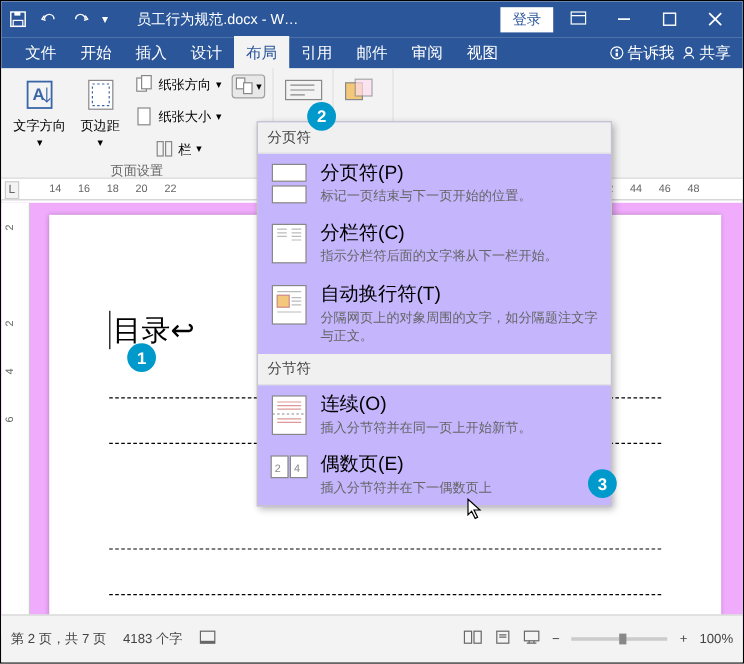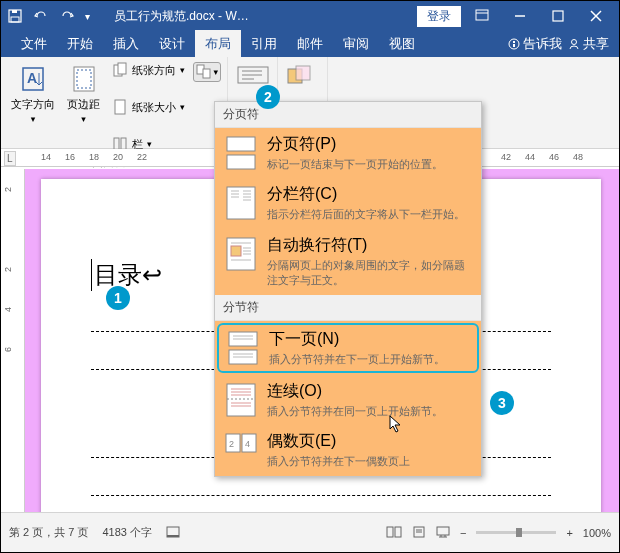--- a/index.html
+++ b/index.html
@@ -15,33 +15,33 @@
 .tab { padding: 5px 10px; cursor: pointer; }
 .tab.active { background: #f3f3f3; color: #2b579a; }
 .tab.file { margin-right: 0; }
 .ribbon-right { margin-left: auto; display: flex; align-items: flex-start; gap: 6px; padding-right: 10px; }
 .ribbon-body { height: 92px; background: #f3f3f3; border-bottom: 1px solid #d4d4d4; display: flex; position: relative; }
 .ribbon-group { padding: 4px 6px; border-right: 1px solid #e1e1e1; display: flex; flex-direction: column; }
 .rg-content { flex: 1; display: flex; gap: 4px; }
 .rg-label { font-size: 11px; color: #666; text-align: center; padding: 2px 0; }
 .big-btn { display: flex; flex-direction: column; align-items: center; gap: 2px; padding: 2px 4px; font-size: 11px; }
 .big-btn .icon-box { width: 32px; height: 32px; display: flex; align-items: center; justify-content: center; }
-.small-btns { display: flex; flex-direction: column; gap: 19px; font-size: 11px; }
+.small-btns { display: flex; flex-direction: column; gap: 9px; font-size: 11px; align-items: center; }
 .small-btn { display: flex; align-items: center; gap: 4px; padding: 1px 4px; white-space: nowrap; }
 .ruler { height: 18px; background: #fff; border-bottom: 1px solid #ccc; position: relative; font-size: 9px; color: #666; }
 .ruler-num { position: absolute; top: 3px; }
 .doc-area { position: absolute; top: 168px; left: 0; right: 0; bottom: 22px; background: #f0abfc; overflow: hidden; }
 .vruler { position: absolute; left: 0; top: 0; width: 24px; bottom: 0; background: #fff; border-right: 1px solid #ccc; font-size: 9px; color: #666; }
 .vruler-num { position: absolute; left: 7px; transform: rotate(-90deg); transform-origin: left center; }
 .page { position: absolute; left: 40px; top: 10px; width: 560px; height: 500px; background: #fff; box-shadow: 0 0 4px rgba(0,0,0,0.3); }
 .page-content { padding: 80px 50px; }
 .toc-text { font-size: 24px; font-family: SimSun, serif; border-left: 1px solid #000; padding-left: 2px; display: inline-block; }
 .dashed-line { border-top: 1px dashed #000; margin-top: 40px; height: 8px; }
 .dashed-line2 { border-top: 1px dashed #000; margin-top: 30px; height: 8px; }
-.dropdown { position: absolute; left: 213px; top: 100px; width: 268px; background: #fdba74; border: 1px solid #c6c6c6; box-shadow: 2px 2px 6px rgba(0,0,0,0.3); z-index: 100; font-size: 12px; }
+.dropdown { position: absolute; left: 213px; top: 100px; width: 296px; background: #c4b5fd; border: 1px solid #c6c6c6; box-shadow: 2px 2px 6px rgba(0,0,0,0.3); z-index: 100; font-size: 12px; }
 .dd-header { background: #f0f0f0; padding: 4px 8px; font-size: 12px; color: #444; border-bottom: 1px solid #e1e1e1; }
 .dd-item { display: flex; padding: 6px 8px; gap: 8px; }
 .dd-item.highlighted { border: 2px solid #19b5d6; border-radius: 6px; margin: 2px; padding: 4px 6px; position: relative; }
 .dd-icon { width: 36px; height: 38px; flex-shrink: 0; display: flex; align-items: center; justify-content: center; }
 .dd-text { flex: 1; }
 .dd-title { font-size: 16px; color: #000; margin-bottom: 2px; }
 .dd-desc { font-size: 11px; color: #666; line-height: 1.4; }
 .statusbar { position: absolute; bottom: 0; left: 0; right: 0; height: 40px; background: #f3f3f3; border-top: 1px solid #d4d4d4; display: flex; align-items: center; font-size: 11px; color: #444; padding: 0 8px; gap: 14px; }
 .statusbar .right { margin-left: auto; display: flex; align-items: center; gap: 10px; }
 .zoom-slider { width: 80px; height: 3px; background: #ccc; position: relative; }
@@ -294,36 +294,20 @@
           <line x1="19" y1="18" x2="27" y2="18" stroke="#bbb"></line>
           <line x1="7" y1="24" x2="27" y2="24" stroke="#bbb"></line>
         </svg>
       </div>
     <div class="dd-text">
       <div class="dd-title"><span>自动换行符(T)</span></div>
       <div class="dd-desc">分隔网页上的对象周围的文字，如分隔题注文字与正文。</div>
     </div>
   </div>
   <div class="dd-header">分节符</div>
-  <div class="dd-item highlighted">
-    <div class="dd-icon">
-        <svg width="34" height="36" viewBox="0 0 34 36">
-          <rect x="3" y="2" width="28" height="14" fill="#fff" stroke="#888"></rect>
-          <line x1="7" y1="6" x2="27" y2="6" stroke="#bbb"></line>
-          <line x1="7" y1="9" x2="27" y2="9" stroke="#bbb"></line>
-          <rect x="3" y="20" width="28" height="14" fill="#fff" stroke="#888"></rect>
-          <line x1="7" y1="24" x2="27" y2="24" stroke="#bbb"></line>
-          <line x1="7" y1="27" x2="27" y2="27" stroke="#bbb"></line>
-        </svg>
-      </div>
-    <div class="dd-text">
-      <div class="dd-title"><span>下一页(N)</span></div>
-      <div class="dd-desc">插入分节符并在下一页上开始新节。</div>
-    </div>
-  </div>
   <div class="dd-item">
     <div class="dd-icon">
         <svg width="34" height="36" viewBox="0 0 34 36">
           <rect x="3" y="2" width="28" height="32" fill="#fff" stroke="#888"></rect>
           <line x1="7" y1="7" x2="27" y2="7" stroke="#d99"></line>
           <line x1="7" y1="10" x2="27" y2="10" stroke="#d99"></line>
           <line x1="7" y1="13" x2="27" y2="13" stroke="#d99"></line>
           <line x1="3" y1="17" x2="31" y2="17" stroke="#888" stroke-dasharray="2"></line>
           <line x1="7" y1="21" x2="27" y2="21" stroke="#d99"></line>
           <line x1="7" y1="24" x2="27" y2="24" stroke="#d99"></line>

